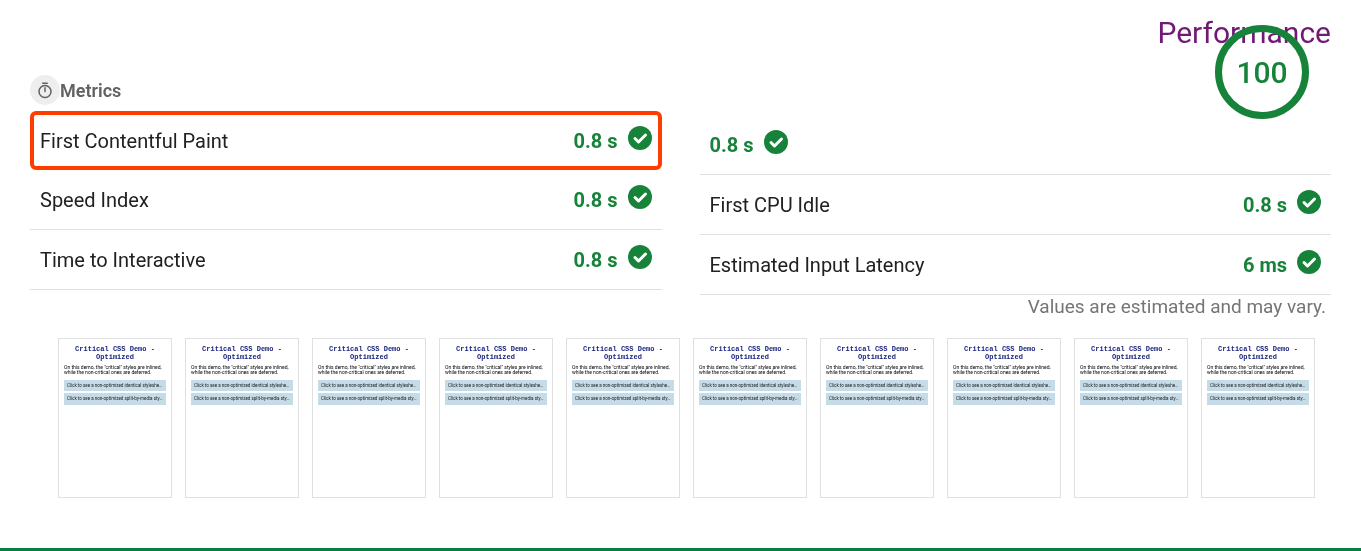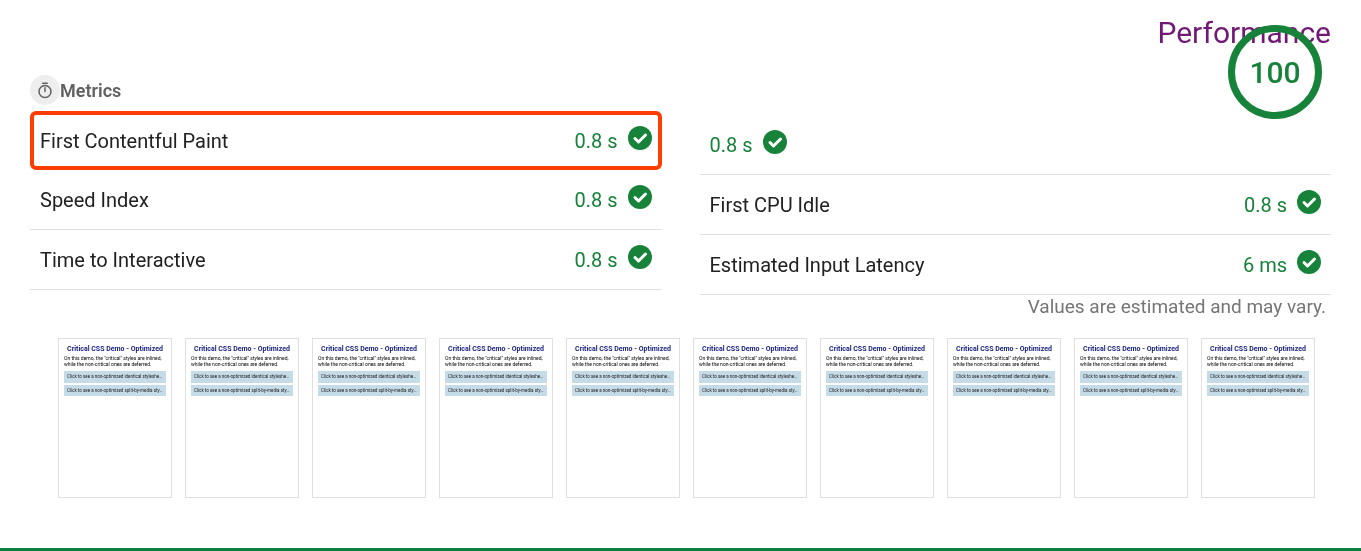--- a/index.html
+++ b/index.html
@@ -21,21 +21,21 @@
   h1.page-title {
     font-size: 30px;
     font-weight: 400;
     margin: 0 0 25px 0;
     color: #701a75;
     text-align: right;
   }
   .score-badge {
     position: absolute;
     top: 25px;
-    right: 39px;
+    right: 52px;
     width: 94px;
     height: 94px;
     border-radius: 50%;
     border: 7px solid #178239;
     display: flex;
     align-items: center;
     justify-content: center;
     font-size: 30px;
     font-weight: 500;
     color: #178239;
@@ -85,21 +85,21 @@
   .metric-label {
     font-weight: 400;
   }
   .metric-value-wrap {
     display: flex;
     align-items: center;
     gap: 10px;
   }
   .metric-value {
     color: #178239;
-    font-weight: 400;
+    font-weight: 700;
   }
   .check-icon {
     width: 24px;
     height: 24px;
   }
   .check-icon circle { fill: #178239; }
   .check-icon path { stroke: #fff; stroke-width: 3; fill: none; stroke-linecap: round; stroke-linejoin: round; }
   .estimate-note {
     text-align: right;
     color: #757575;
@@ -121,20 +121,21 @@
     font-size: 5.5px;
     line-height: 1.2;
     overflow: hidden;
   }
   .thumb-title {
     color: #1a237e;
     font-weight: 700;
     text-align: center;
     font-size: 7px;
     margin-bottom: 3px;
+    font-family: Liberation Mono, monospace;
   }
   .thumb-text {
     color: #000;
     font-size: 5px;
     text-align: left;
     margin-bottom: 4px;
     line-height: 1.1;
   }
   .thumb-box {
     background: #c5dbe8;

